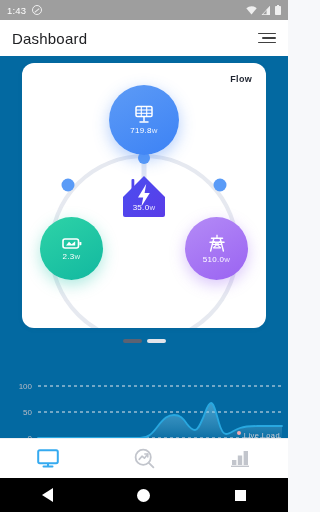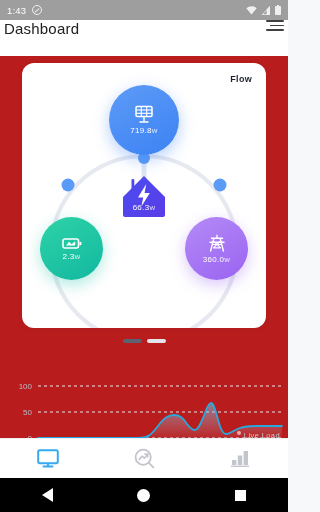--- a/index.html
+++ b/index.html
@@ -24,30 +24,30 @@
     border:1.2px solid #efefef; display:block; position:relative;
   }
   .sb-dnd::after{
     content:""; position:absolute; left:1px; top:4px;
     width:6px;height:1.2px;background:#efefef; transform:rotate(-40deg);
   }
 
   
   .appbar{
     height:36px; background:#ffffff;
-    display:flex; justify-content:space-between;
-    padding:0 4px;
+    display:flex; align-items:center; justify-content:space-between;
+    padding:0 12px;
   }
   .appbar-title{ font-size:15px; color:#202124; font-weight:400; letter-spacing:.2px; }
   .hamburger{ width:18px; display:flex; flex-direction:column; gap:3px; cursor:pointer; }
   .hamburger span{ display:block; height:1.6px; background:#404040; border-radius:1px;}
   .hamburger span:nth-child(2){ width:80%; margin-left:auto;}
 
   
-  .scroll{ background:#b91c1c; height:382px; position:relative; }
+  .scroll{ background:#0369a1; height:382px; position:relative; }
   .card{
     position:absolute; left:22px; top:7px; width:244px; height:265px;
     background:#fff; border-radius:12px;
     box-shadow:0 1px 5px rgba(60,70,100,.07);
   }
   .card-label{
     position:absolute; right:14px; top:11px;
     font-size:9px; color:#1f2430; font-weight:700; letter-spacing:.3px;
   }
   .flow-svg{ position:absolute; left:0; top:0; width:244px; height:265px; }
@@ -199,38 +199,38 @@
     <div class="node n-grid">
       <svg width="20" height="19" viewBox="0 0 20 19">
         <line x1="10" y1="0.8" x2="10" y2="4" stroke="#fff" stroke-width="1.3"></line>
         <line x1="4.5" y1="4.2" x2="15.5" y2="4.2" stroke="#fff" stroke-width="1.5" stroke-linecap="round"></line>
         <line x1="3" y1="8.2" x2="17" y2="8.2" stroke="#fff" stroke-width="1.5" stroke-linecap="round"></line>
         <path d="M6.8 4.5 L3.6 17 M13.2 4.5 L16.4 17" stroke="#fff" stroke-width="1.4" stroke-linecap="round" fill="none"></path>
         <path d="M5.4 10.5 L14.6 10.5 M6.3 13.8 L13.7 13.8" stroke="#fff" stroke-width="1.2"></path>
         <path d="M6.4 7 L13.6 13.8 M13.6 7 L6.4 13.8" stroke="#fff" stroke-width="1.1"></path>
       </svg>
       <div class="node-val">
-        <span>360.0</span><span class="u">W</span>
+        <span>510.0</span><span class="u">W</span>
       </div>
     </div>
 
     <div class="house">
       <svg width="48" height="46" viewBox="0 0 48 46" style="position:absolute;left:-2px;top:0;">
         <defs>
           <linearGradient id="hg" x1="0" y1="0" x2="1" y2="1">
             <stop offset="0%" stop-color="#4a4ef0"></stop>
               <stop offset="100%" stop-color="#5a3ce8"></stop>
           </linearGradient>
         </defs>
         <rect x="11.5" y="6" width="2.8" height="13" rx="1" fill="url(#hg)"></rect>
         <path d="M24 3 L45 24 L45 42 A2 2 0 0 1 43 44 L5 44 A2 2 0 0 1 3 42 L3 24 Z" fill="url(#hg)"></path>
         <path d="M26.2 11 L18 24.5 L23.2 24.5 L21.4 33.5 L29.8 20 L24.6 20 Z" fill="#fff"></path>
       </svg>
       <div class="house-val">
-        <span>66.3</span><span class="u">W</span>
+        <span>35.0</span><span class="u">W</span>
       </div>
     </div>
   </div>
 
   <div class="dots">
     <span class="dot on"></span>
     <span class="dot"></span>
   </div>
 
   <div class="chart-wrap">

